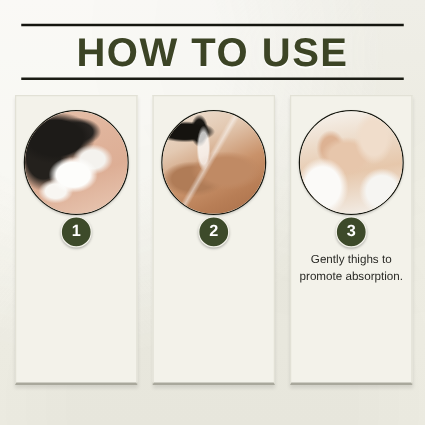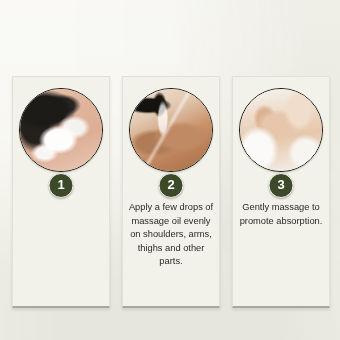--- a/index.html
+++ b/index.html
@@ -173,46 +173,50 @@
     font-size: 9.3px;
     line-height: 13.5px;
     color: #2a2a26;
   }
 </style>
 </head>
 <body>
 
 <div id="page">
 
+  <div id="header">
+    <div class="rule top"></div>
+    <div id="title">HOW TO USE</div>
+    <div class="rule bottom"></div>
+  </div>
 
   <div id="cards">
 
     <div class="card c1">
       <div class="photo-wrap">
         <div class="photo">
           <div class="img p1"></div>
         </div>
       </div>
       <div class="badge">1</div>
     </div>
 
     <div class="card c2">
       <div class="photo-wrap">
         <div class="photo">
           <div class="img p2"></div>
         </div>
       </div>
       <div class="badge">2</div>
-      <div class="caption">Apply a few drops of massage oil evenly on shoulders, arms, thighs and other parts.</div>
     </div>
 
     <div class="card c3">
       <div class="photo-wrap">
         <div class="photo">
           <div class="img p3"></div>
         </div>
       </div>
       <div class="badge">3</div>
-      <div class="caption">Gently massage to promote absorption.</div>
+      <div class="caption">Gently thighs to promote absorption.</div>
     </div>
 
   </div>
 </div>
 
 </body></html>

